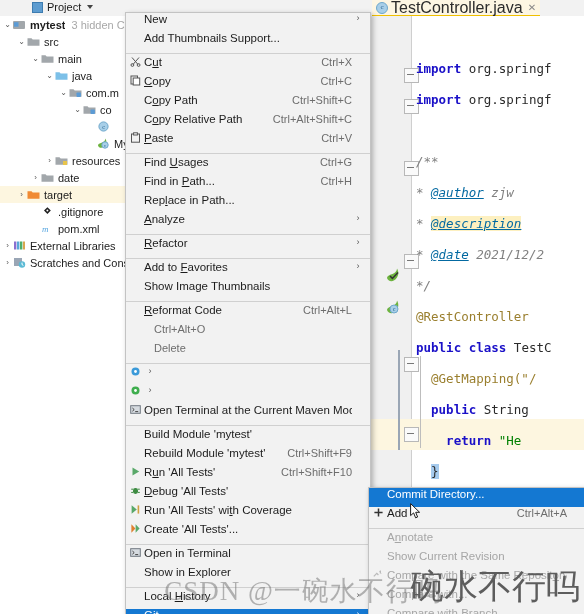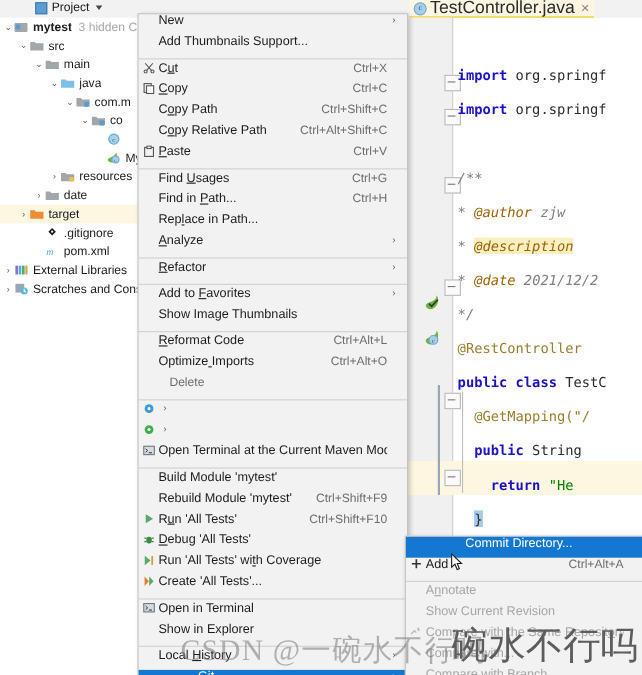--- a/index.html
+++ b/index.html
@@ -46,35 +46,35 @@
   .editor{position:absolute;left:368px;top:16px;width:216px;height:598px;background:#ffffff;}
   .gutter{position:absolute;left:0;top:0;width:44px;height:598px;background:#f0f0f0;border-right:0;}
   .foldline{position:absolute;left:43px;top:0;width:1px;height:598px;background:#cfcfcf;}
   .code{position:absolute;left:48px;top:0;right:0;bottom:0;
         font-family:"DejaVu Sans Mono","Liberation Mono",monospace;font-size:12.5px;line-height:31px;
         white-space:nowrap;color:#2b2b2b;}
   .cline{height:31px;}
   .kw{color:#1a10c8;font-weight:bold;}
   .anno{color:#9a7f2e;}
   .jdoc{color:#808080;font-style:italic;}
-  .jdoc-tag{color:#a16207;font-style:italic;margin-top:44px;}
+  .jdoc-tag{color:#0369a1;font-style:italic;text-decoration:underline;margin-top:44px;}
   .str{color:#008000;}
   .hl-desc{background:#fdf0c0;}
   .hl-brace{background:#a6cbee;}
   .hl-row{position:absolute;left:0;right:0;height:31px;background:#fdf6e0;}
   .fold{position:absolute;width:13px;height:13px;border:1px solid #b8b8b8;background:#fafafa;}
   .fold::after{content:"";position:absolute;left:2px;top:5px;width:7px;height:1px;background:#777;}
   .vbar{position:absolute;width:1px;background:#bdbdbd;}
   .gut-ico{position:absolute;width:18px;height:18px;}
 
   
   .menu{position:absolute;background:#f2f2f2;border:1px solid #c3c3c3;box-shadow:2px 2px 5px rgba(0,0,0,.28);}
   #ctx-menu{left:125px;top:12px;width:244px;}
   .mi{position:relative;height:19px;display:flex;align-items:flex-start;font-size:11.5px;color:#1c1c1c;padding:0 6px 0 0;cursor:default;}
-  .mi.sel{background:#1478d2;color:#ffffff;padding-left:36px;}
+  .mi.sel{background:#1478d2;color:#ffffff;}
   .mi.disabled{color:#a6a6a6;}
   .mi-ico{width:18px;flex:none;display:flex;align-items:center;justify-content:center;}
   .mi-label{flex:1;white-space:nowrap;overflow:hidden;}
   .mi-acc{color:#6d6d6d;font-size:11px;white-space:nowrap;margin-left:10px;}
   .mi-arrow{width:12px;flex:none;text-align:center;color:#555;font-size:9px;}
   .mi.sel .mi-arrow{color:#fff;}
   .msep{height:1px;background:#d0d0d0;margin:2px 0;}
   .u{text-decoration:underline;}
 
   
@@ -425,21 +425,20 @@
       </div>
       <div class="msep"></div>
       <div class="mi">
         <span class="mi-ico"></span>
         <span class="mi-label"><span class="u">R</span>eformat Code</span>
         <span class="mi-acc">Ctrl+Alt+L</span>
         <span class="mi-arrow"></span>
       </div>
       <div class="mi">
         <span class="mi-ico"></span>
-        <span class="mi-label">Optimize<span class="u"> </span>Imports</span>
         <span class="mi-acc">Ctrl+Alt+O</span>
         <span class="mi-arrow"></span>
       </div>
       <div class="mi">
         <span class="mi-ico"></span>
         <span class="mi-acc">Delete</span>
         <span class="mi-arrow"></span>
       </div>
       <div class="msep"></div>
       <div class="mi">

